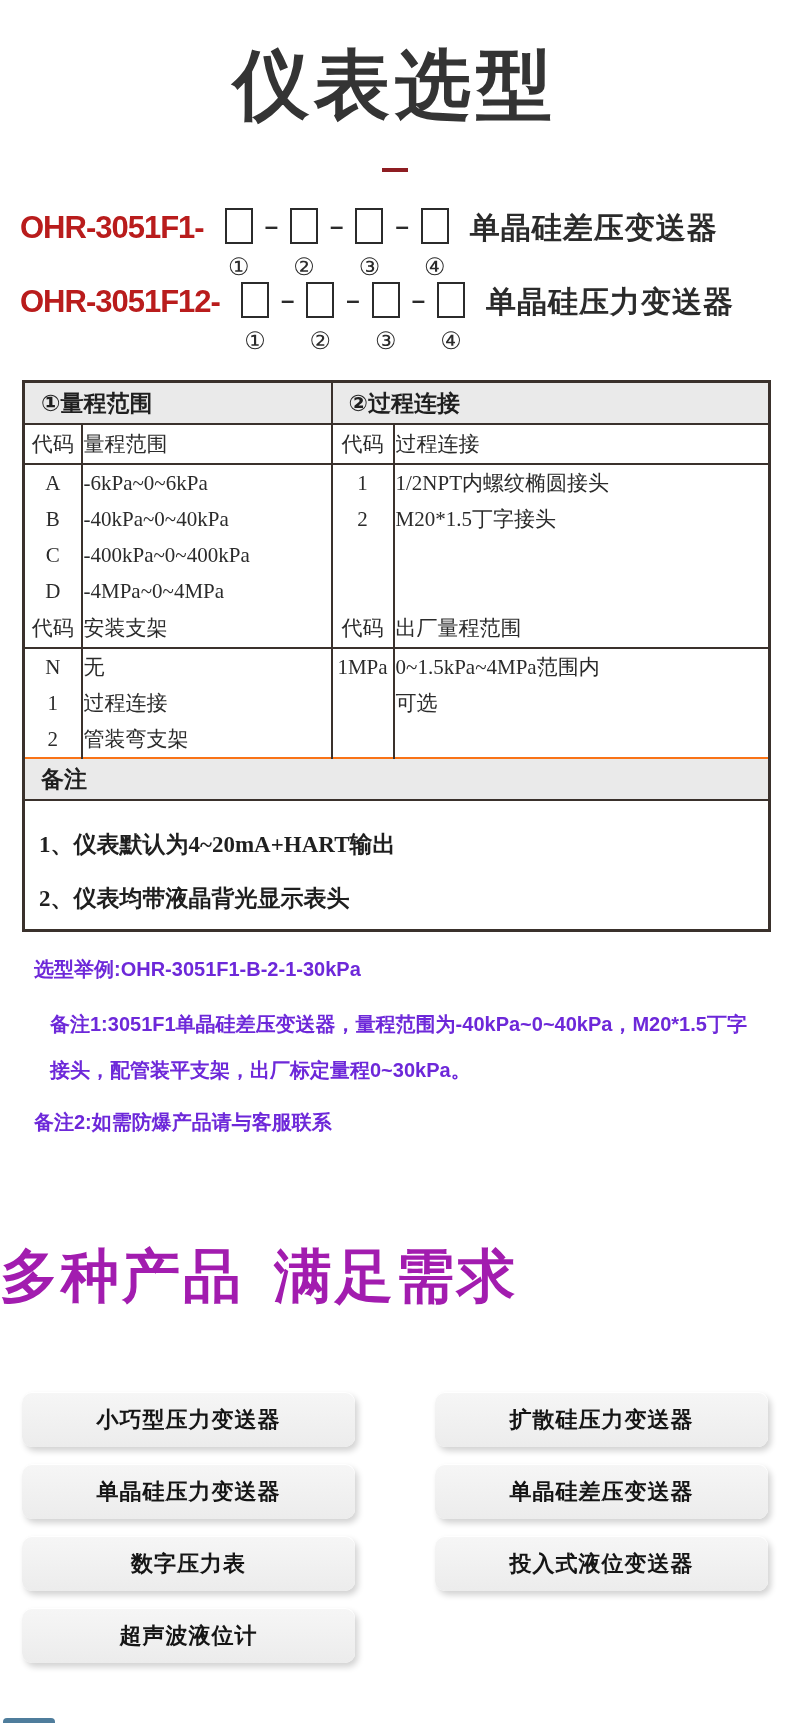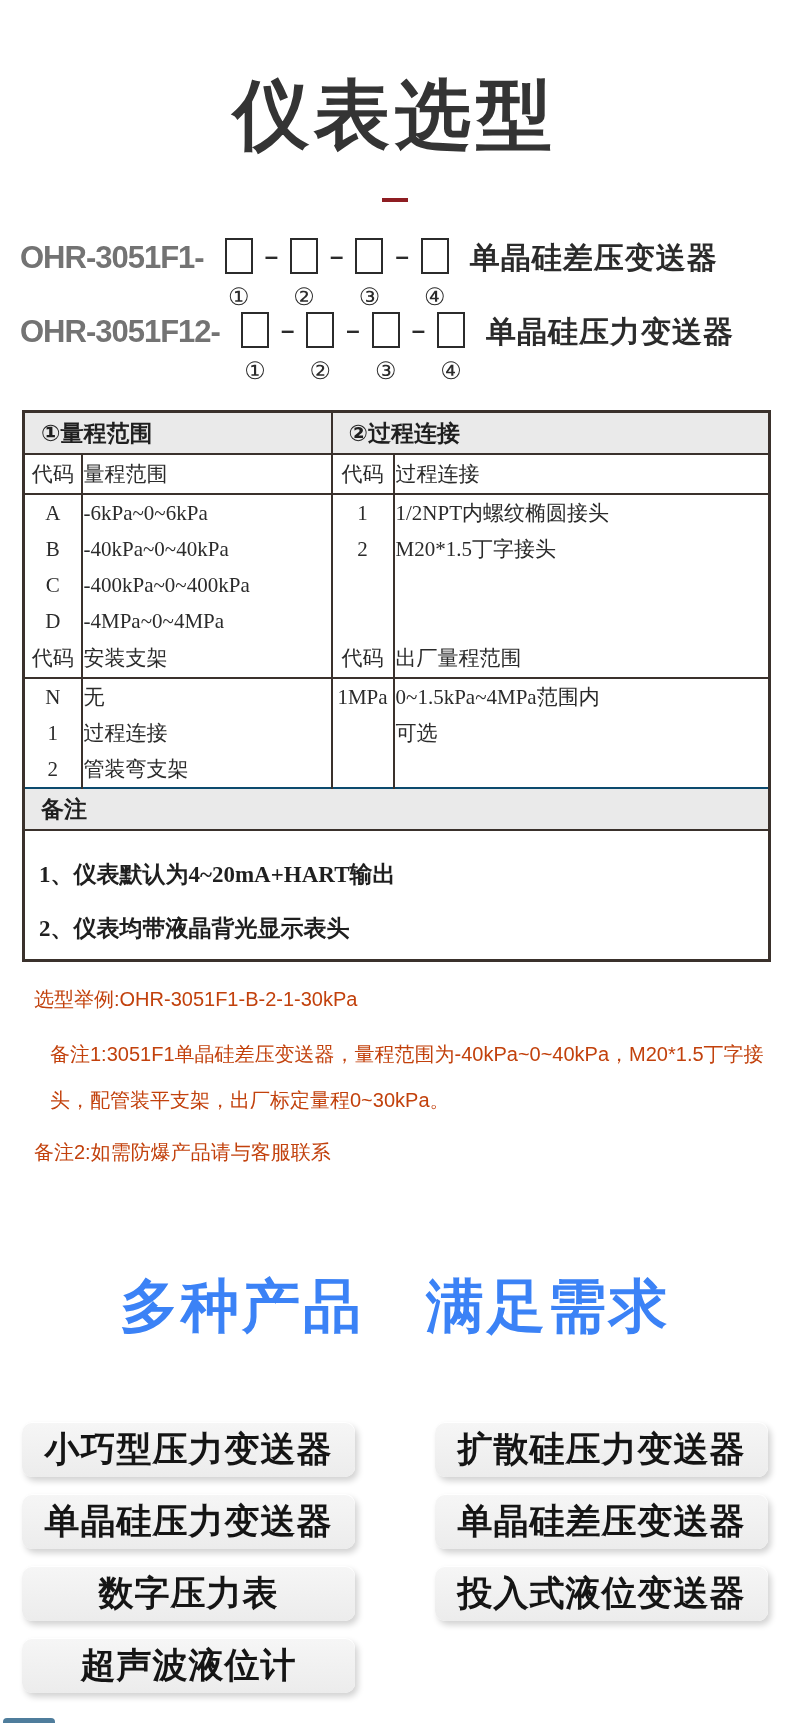--- a/index.html
+++ b/index.html
@@ -1,70 +1,70 @@
 <!DOCTYPE html>
 <html><head>
 <meta charset="utf-8">
 <style>
   html,body{margin:0;padding:0;background:#fff;}
   .page{position:relative;width:790px;height:1723px;background:#ffffff;overflow:hidden;
         font-family:"Liberation Sans","DejaVu Sans",sans-serif;color:#2b2b2b;}
 
   
-  .page-title{margin:0;padding-top:65px;text-align:center;
+  .page-title{margin:0;padding-top:35px;text-align:center;
     font-size:76px;font-weight:800;letter-spacing:5px;color:#343434;
     font-family:"Liberation Sans","DejaVu Sans",sans-serif;}
   .accent-dash{width:26px;height:4px;margin:30px auto 0;background:#8e1d22;}
 
   
   .models{margin:36px 0 0 20px;}
   .model-block{margin-bottom:2px;}
   .model-line{display:flex;align-items:flex-start;}
   .model-prefix{font-weight:bold;font-size:31px;line-height:40px;letter-spacing:-1px;
-    color:#737373;margin-right:12px;white-space:nowrap;}
+    color:#b91c1c;margin-right:12px;white-space:nowrap;}
   .slot{display:flex;flex-direction:column;align-items:center;width:36px;margin:0 5px;}
   .slot-box{width:28px;height:36px;border:2px solid #2b2b2b;background:#fff;box-sizing:border-box;}
   .slot-num{margin-top:10px;font-size:24px;line-height:26px;color:#2b2b2b;
     font-family:"Liberation Serif","DejaVu Serif",serif;}
   .slot-dash{line-height:36px;font-size:24px;font-weight:bold;margin:0 3px;}
   .model-name{font-family:"Liberation Serif","DejaVu Serif",serif;font-weight:bold;
     font-size:30px;line-height:40px;margin-left:12px;letter-spacing:1px;white-space:nowrap;}
 
   
   table.sel{margin:26px 0 0 22px;width:746px;border-collapse:collapse;
     border:3px solid #3a312c;table-layout:fixed;}
   table.sel td{border-left:2px solid #3a312c;vertical-align:middle;overflow:hidden;}
   table.sel td:first-child{border-left:none;}
-  tr.sec td{background:#eaeaea;border-top:2px solid #0c4a6e;border-bottom:2px solid #3a312c;
+  tr.sec td{background:#eaeaea;border-top:2px solid #f97316;border-bottom:2px solid #3a312c;
     font-weight:bold;font-size:23px;padding-left:16px;height:38px;color:#1f1f1f;}
   tr.sub td{border-bottom:2px solid #3a312c;height:36px;
     font-family:"Liberation Serif","DejaVu Serif",serif;font-weight:400;font-size:21px;}
   tr.body td{height:34px;font-family:"Liberation Serif","DejaVu Serif",serif;font-size:21px;}
   td.code{text-align:center;}
   td.val{}
   tr.notesrow td{padding:8px 0 12px 14px;}
   .note-line{font-family:"Liberation Serif","DejaVu Serif",serif;font-weight:bold;
     font-size:23px;line-height:37px;color:#1f1f1f;margin-top:17px;}
 
   
-  .after-table{margin:24px 0 0 34px;color:#c2410c;font-size:20px;}
+  .after-table{margin:24px 0 0 34px;color:#6d28d9;font-size:20px;font-weight:bold;}
   .example-line{margin:0 0 18px;}
   .remark-1{margin:16px;width:716px;line-height:46px;}
   .remark-2{margin:4px 0 0;}
 
   
-  .products-heading{margin:102px 0 0;display:flex;justify-content:center;gap:62px;
-    font-size:58px;font-weight:900;color:#3b82f6;letter-spacing:3px;}
+  .products-heading{margin:102px 0 0;display:flex;justify-content:flex-start;gap:30px;
+    font-size:58px;font-weight:900;color:#a21caf;letter-spacing:3px;}
   .product-grid{margin:76px 22px 0;display:grid;grid-template-columns:333px 333px;
     column-gap:80px;row-gap:17px;}
   .product-btn{height:55px;border:none;border-radius:10px;
     background:linear-gradient(180deg,#f6f6f6 0%,#ececec 100%);
     box-shadow:3px 4px 6px rgba(0,0,0,0.18), inset 0 1px 0 #ffffff;
     font-family:Liberation Mono, monospace;
-    font-size:35px;font-weight:600;color:#151515;cursor:pointer;letter-spacing:1px;}
+    font-size:22px;font-weight:600;color:#151515;cursor:pointer;letter-spacing:1px;}
 
   
   .footer-bar{position:absolute;left:3px;bottom:0;width:52px;height:5px;
     background:#4f7d9c;border-radius:4px 4px 0 0;}
 </style>
 </head>
 <body>
 
 <div class="page">
 

